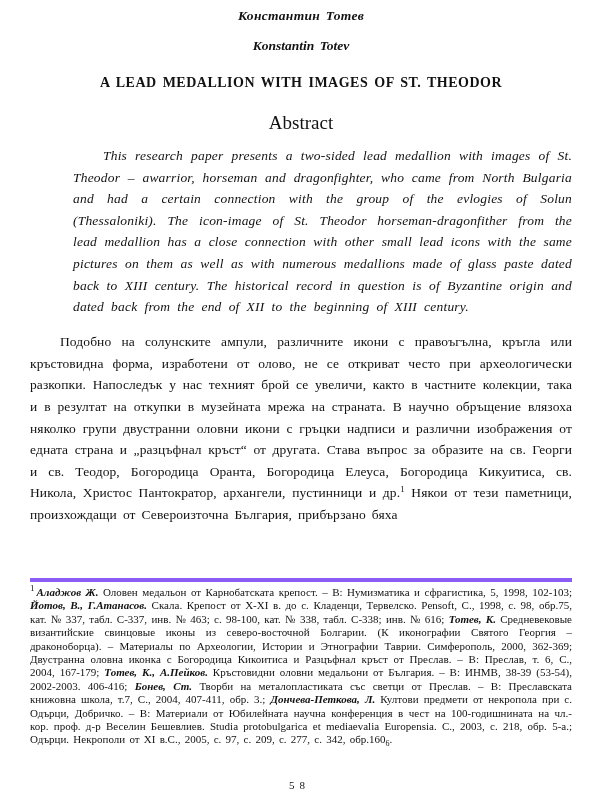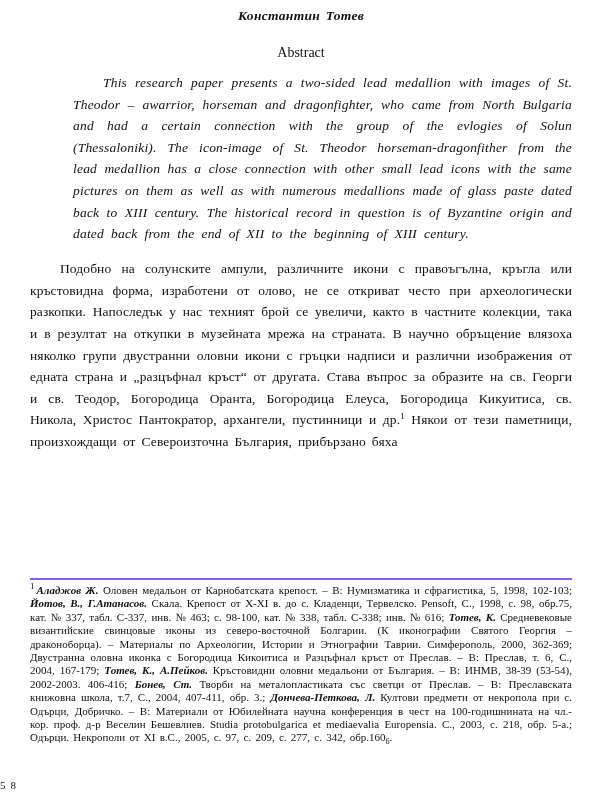--- a/index.html
+++ b/index.html
@@ -35,21 +35,21 @@
     font-size: 13.5px; font-weight: bold; font-style: italic;
     word-spacing: 2px;
   }
   .title-en {
     margin-top: 21px;
     font-size: 14px; font-weight: bold;
     letter-spacing: 0.5px; word-spacing: 2px;
   }
   .abstract-label {
     margin-top: 21px;
-    font-size: 14px;
+    font-size: 19px;
   }
   .para {
     text-align: justify;
     font-size: 13.5px;
     line-height: 21.6px;
   }
   .abstract-para {
     margin-top: 11px;
     font-style: italic;
     text-indent: 30px;
@@ -63,49 +63,51 @@
     word-spacing: 2.5px;
     letter-spacing: 0.1px;
     font-family: Liberation Serif, serif;
   }
   .body-para sup, .footnote sup {
     font-size: 9px; line-height: 0; vertical-align: super;
   }
   .footnote {
     position: absolute;
     left: 30px; right: 28px; top: 578px;
-    border-top: 2px solid #8b5cf6;
+    border-top: 4px solid #8b5cf6;
     padding-top: 4px;
     font-size: 11px;
     line-height: 13.4px;
     text-align: justify;
     word-spacing: 1.5px;
   }
   .footnote p { margin: 0; }
   .footnote sup { margin-right: 2px; }
   .footnote sub { font-size: 8px; line-height: 0; vertical-align: sub; }
   .bi { font-weight: bold; font-style: italic; }
   .page-number {
     position: absolute;
     left: 0; right: 1px; top: 779px;
-    text-align: left;
+    text-align: center;
     font-size: 11px;
     letter-spacing: 5px;
   }
 </style>
 </head>
 <body>
 
 <div class="page">
   <div class="content">
 
     <div class="centered author-bg">Константин Тотев</div>
 
 
+    <div class="centered author-en">Konstantin Totev</div>
 
+    <div class="centered title-en">A LEAD MEDALLION WITH IMAGES OF ST. THEODOR</div>
 
     <div class="centered abstract-label">Abstract</div>
 
     <p class="para abstract-para"><span>This research paper presents a two-sided lead medallion with images of St. Theodor – awarrior, horseman and dragonfighter, who came from North Bulgaria and had a certain connection with the group of the evlogies of Solun (Thessaloniki). The icon-image of St. Theodor horseman-dragonfither from the lead medallion has a close connection with other small lead icons with the same pictures on them as well as with numerous medallions made of glass paste dated back to XIII century. The historical record in question is of Byzantine origin and dated back from the end of XII to the beginning of XIII century.</span></p>
 
     <p class="para body-para"><span>Подобно на солунските ампули, различните икони с правоъгълна, кръгла или кръстовидна форма, изработени от олово, не се откриват често при археологически разкопки. Напоследък у нас техният брой се увеличи, както в частните колекции, така и в резултат на откупки в музейната мрежа на страната. В научно обръщение влязоха няколко групи двустранни оловни икони с гръцки надписи и различни изображения от едната страна и „разцъфнал кръст“ от другата. Става въпрос за образите на св. Георги и св. Теодор, Богородица Оранта, Богородица Елеуса, Богородица Кикуитиса, св. Никола, Христос Пантократор, архангели, пустинници и др.</span><sup>1</sup><span> Някои от тези паметници, произхождащи от Североизточна България, прибързано бяха</span></p>
 
   </div>
 
   <div class="footnote">

